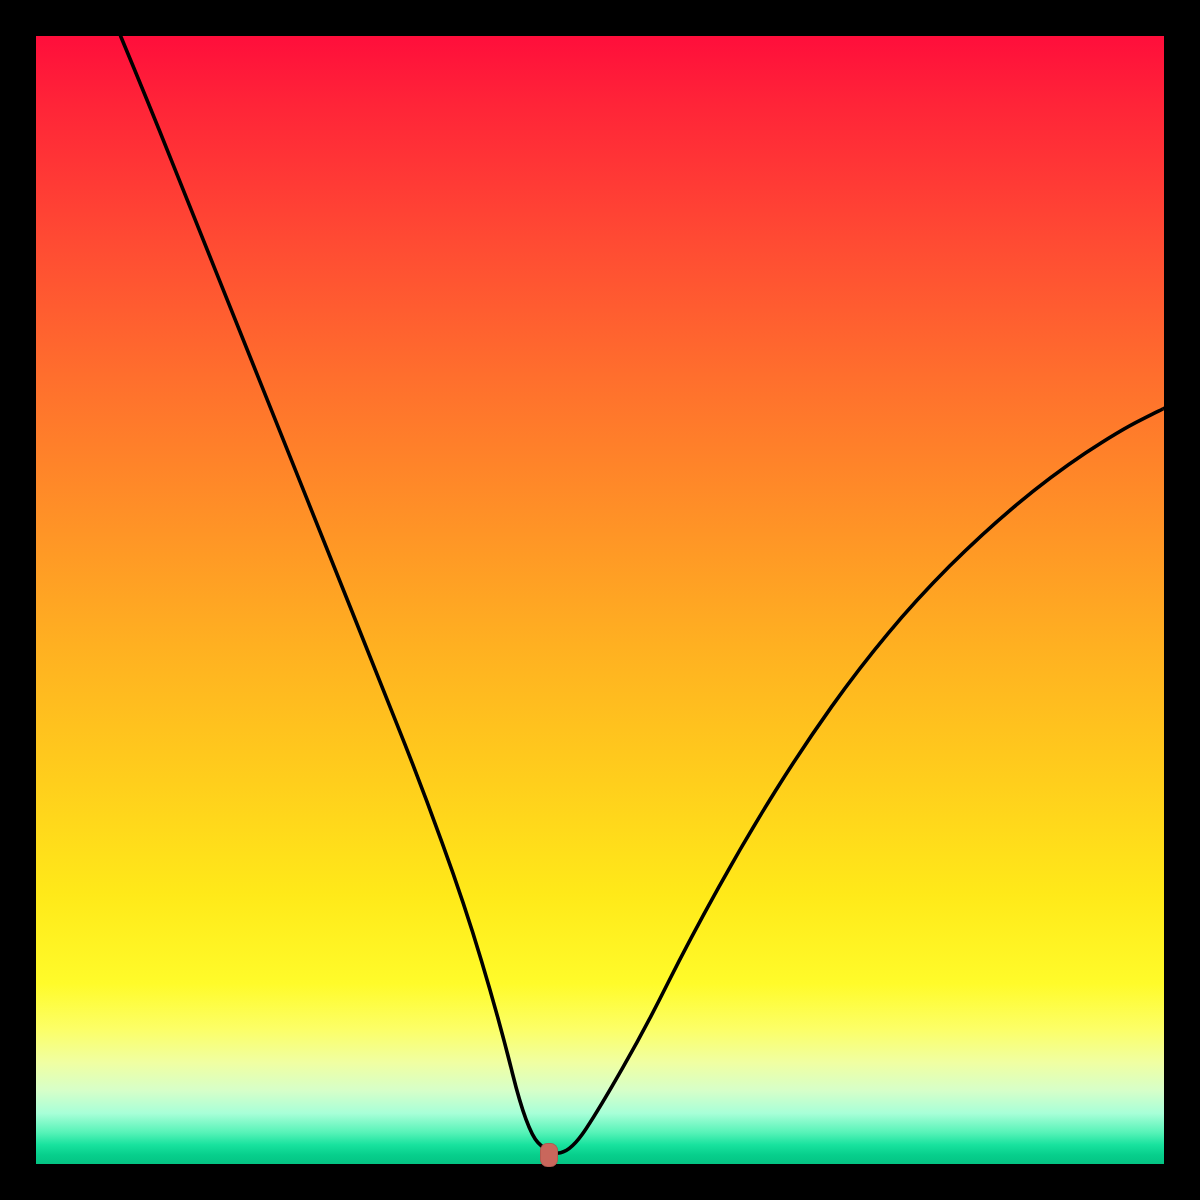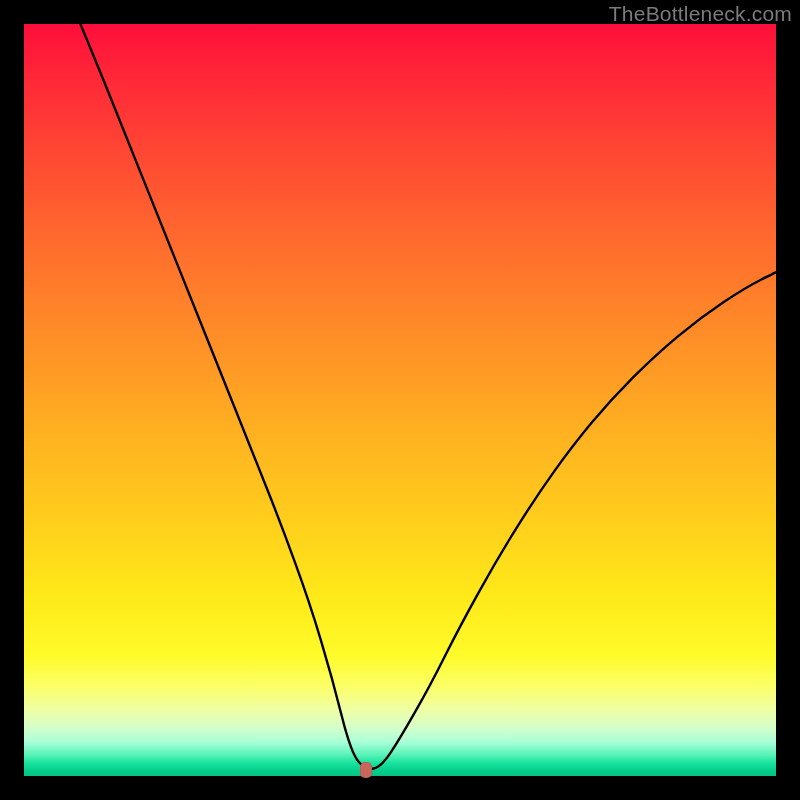--- a/index.html
+++ b/index.html
@@ -70,21 +70,20 @@
     font-size: 21px;
     letter-spacing: 0.2px;
     font-weight: 400;
     user-select: none;
   }
 </style>
 </head>
 <body>
 
 <div class="frame">
-  <div class="watermark">TheBottleneck.com</div>
 
   <div class="plot-area">
     <svg class="curve" viewBox="0 0 752 752" preserveAspectRatio="none">
       <path id="curve-path" fill="none" stroke="#000" stroke-width="2.4" stroke-linecap="round" d="M56.4 0.0 Q75.2 45.1 90.2 82.7 Q105.3 120.3 120.3 157.9 Q135.4 195.5 150.4 233.1 Q165.4 270.7 180.5 308.3 Q195.5 345.9 210.6 383.5 Q225.6 421.1 240.6 458.7 Q255.7 496.3 270.7 537.7 Q285.8 579.0 297.0 616.6 Q308.3 654.2 317.7 691.8 Q327.1 729.4 334.6 737.7 Q342.2 746.0 349.7 744.5 Q357.2 743.0 366.6 728.7 Q376.0 714.4 391.0 688.1 Q406.1 661.8 421.1 631.7 Q436.2 601.6 455.0 567.8 Q473.8 533.9 492.6 503.8 Q511.4 473.8 530.2 447.4 Q549.0 421.1 567.8 398.6 Q586.6 376.0 609.1 353.4 Q631.7 330.9 654.2 312.1 Q676.8 293.3 699.4 278.2 Q721.9 263.2 737.0 255.7 T752.0 248.2"></path>
     </svg>
     <div id="marker" class="marker" style="left: 342.16px; top: 745.984px;"></div>
   </div>
 </div>
 
 </body></html>

